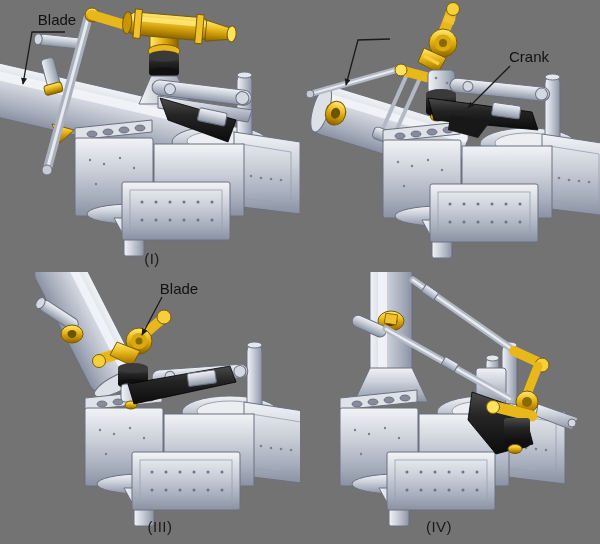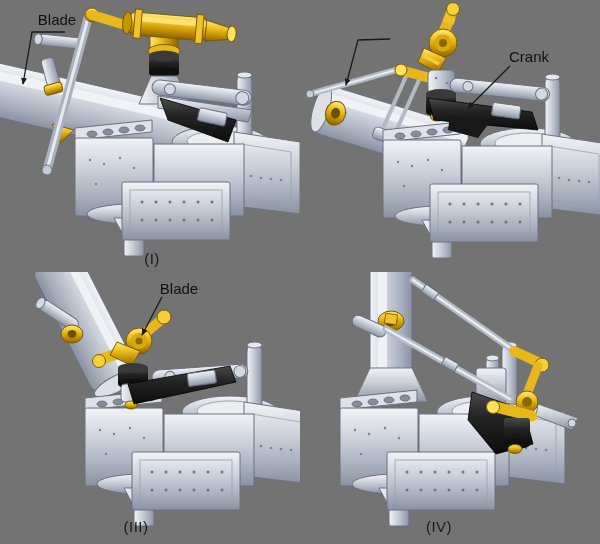--- a/index.html
+++ b/index.html
@@ -313,15 +313,15 @@
     <path d="M390,39 L358,40 L346,85" fill="none" stroke="#1a1a1a" stroke-width="1.3" marker-end="url(#arr)"></path>
     <path d="M510,66 L468,108" fill="none" stroke="#1a1a1a" stroke-width="1.3" marker-end="url(#arr)"></path>
     <path d="M162,297 L142,335" fill="none" stroke="#1a1a1a" stroke-width="1.3" marker-end="url(#arr)"></path>
   </svg>
 
   <div class="lbl" style="left:36px;top:11px;width:42px">Blade</div>
   <div class="lbl" style="left:506px;top:48px;width:46px">Crank</div>
   <div class="lbl" style="left:156px;top:280px;width:46px">Blade</div>
 
   <div class="caption" style="left:112px;top:250px">(I)</div>
-  <div class="caption" style="left:96px;top:518px">(III)</div>
+  <div class="caption" style="left:120px;top:518px">(III)</div>
   <div class="caption" style="left:399px;top:518px">(IV)</div>
 </div>
 
 </body></html>

